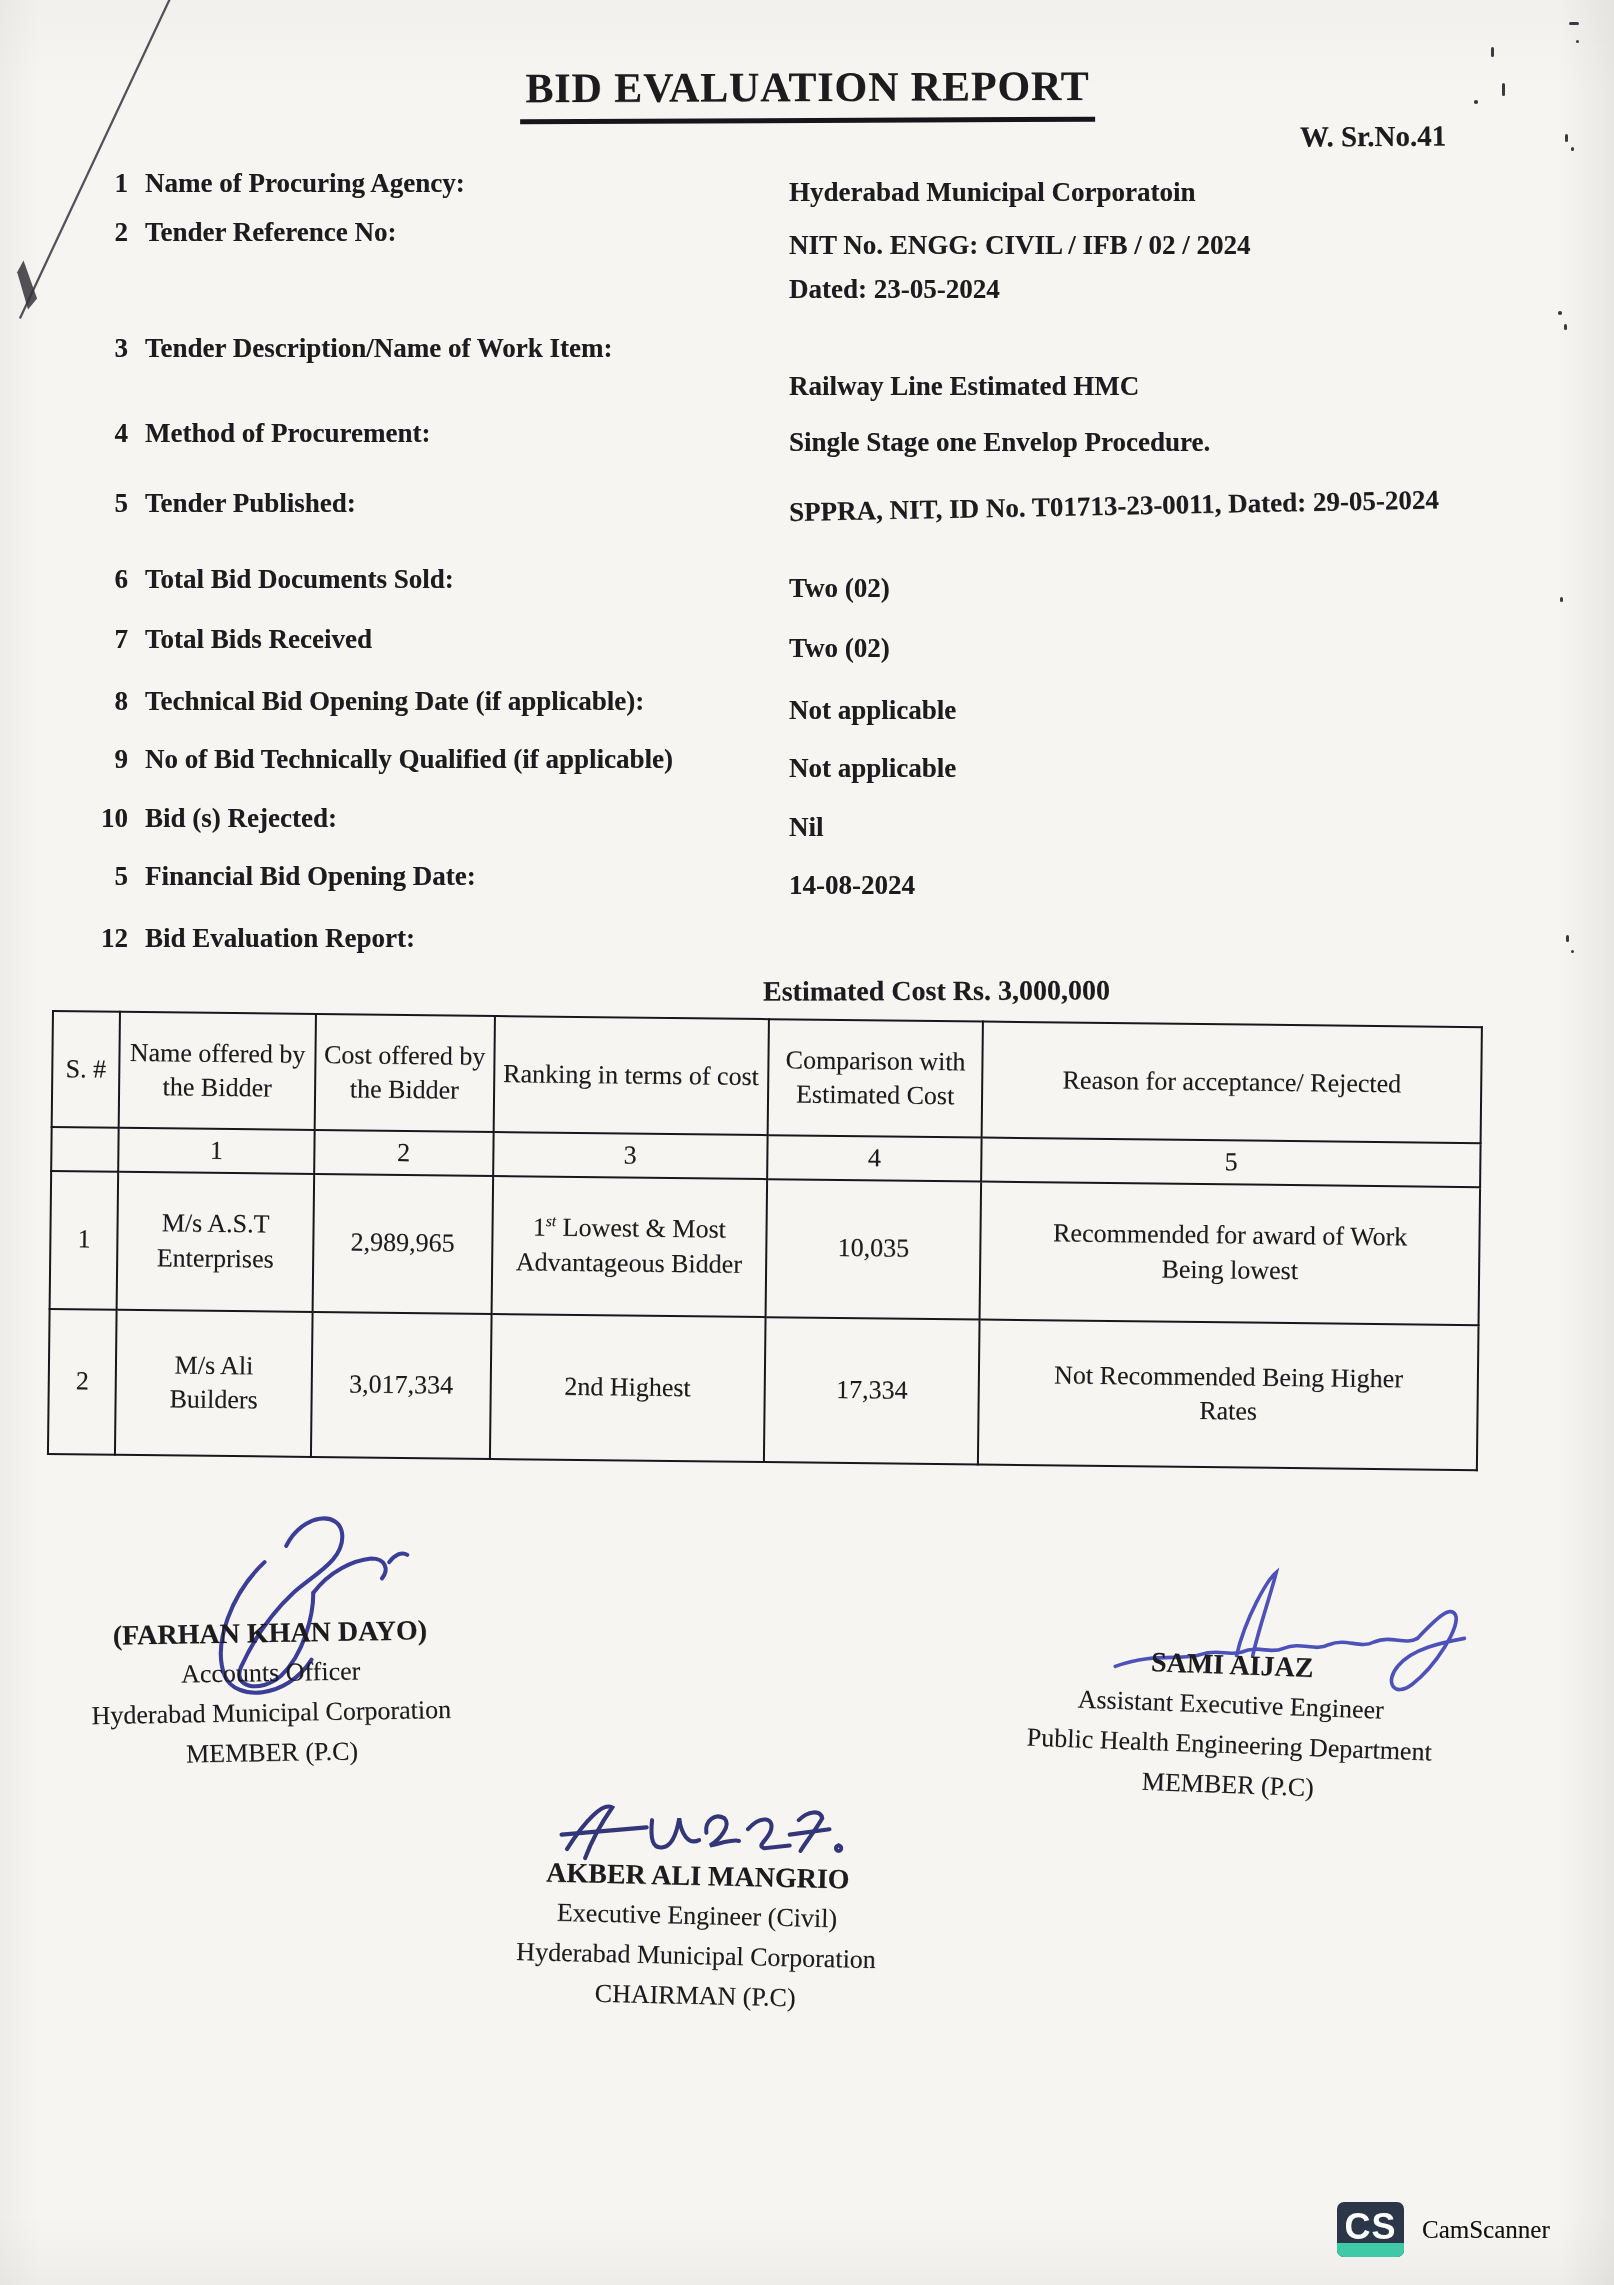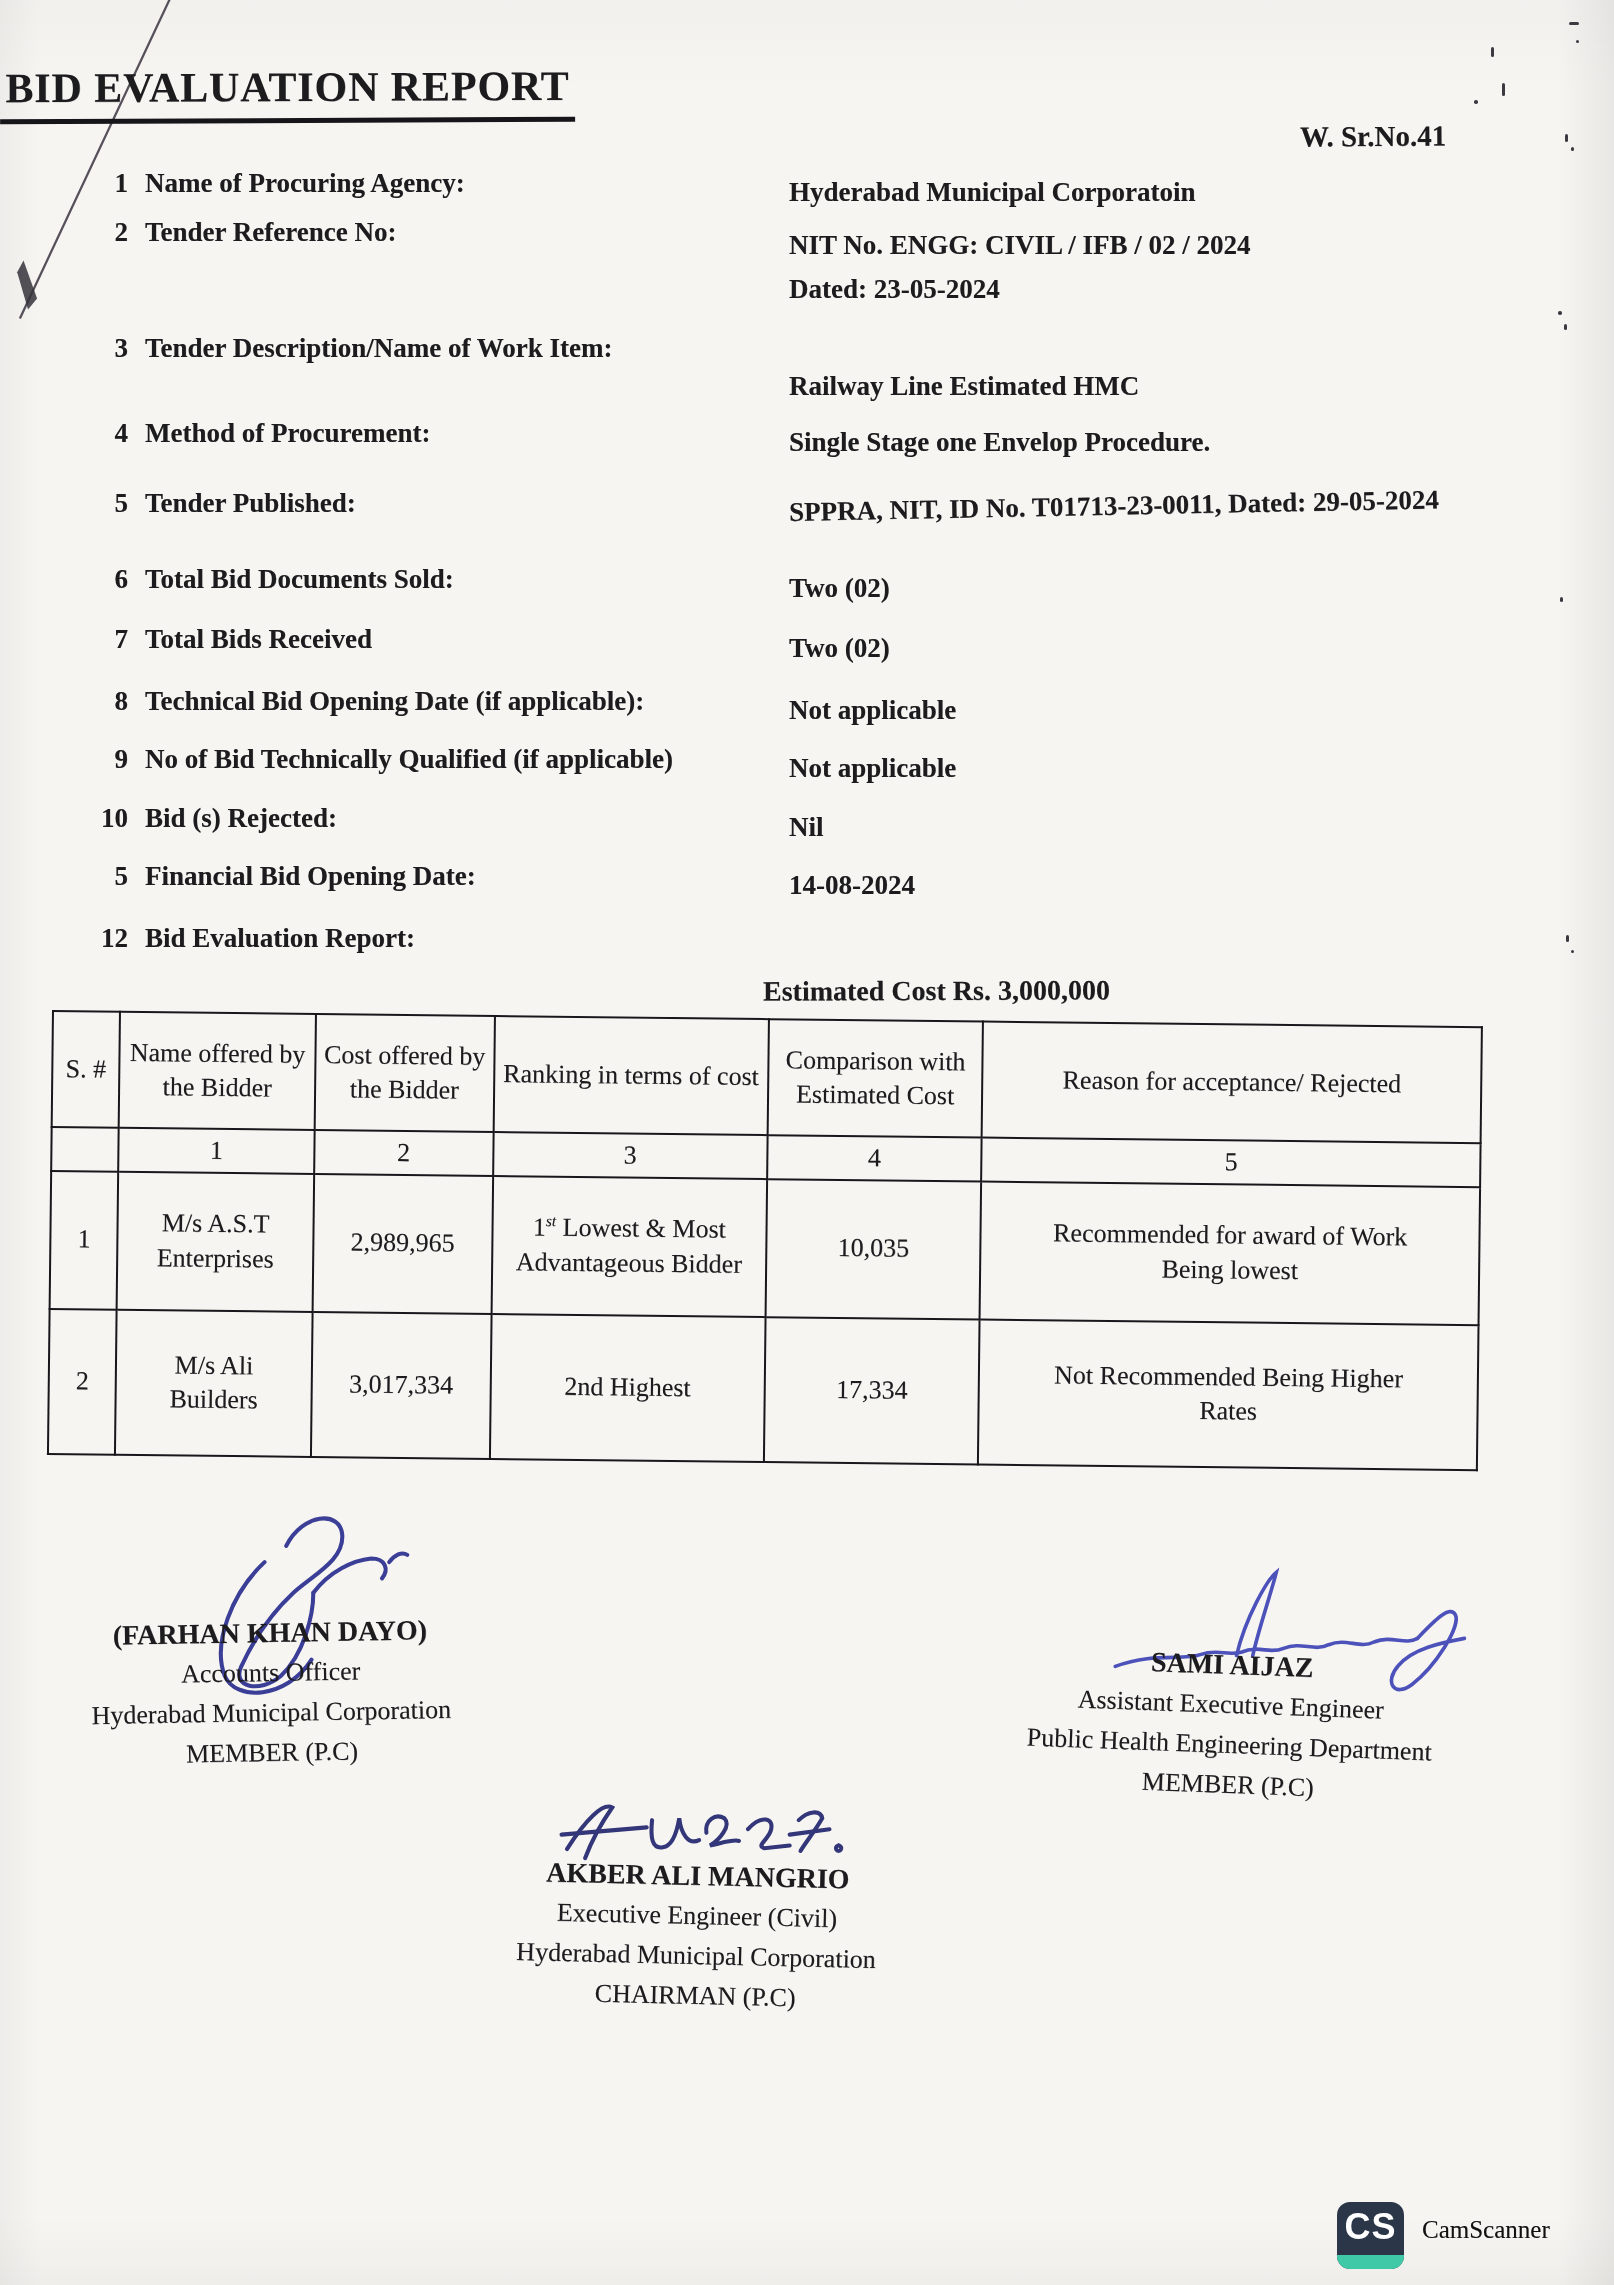--- a/index.html
+++ b/index.html
@@ -11,21 +11,21 @@
       linear-gradient(180deg, rgba(0,0,0,0.02), rgba(0,0,0,0) 4%, rgba(0,0,0,0) 97%, rgba(0,0,0,0.03)),
       #f6f5f2;
     overflow:hidden;
     font-family:"Liberation Serif", serif;
     color:#1c1c1e;
     text-shadow:0.3px 0.3px 0.5px rgba(25,25,30,0.35);
   }
   .abs{position:absolute;}
 
   
-  .title-wrap{left:0;right:0;top:63px;text-align:left;}
+  .title-wrap{left:0;right:0;top:63px;text-align:center;}
   .title{
     display:inline-block;
     font-size:42px;font-weight:bold;letter-spacing:0.9px;
     border-bottom:5.4px solid #15151a;
     padding:0 5.4px 7.2px 5.4px;
     transform:rotate(-0.25deg);
   }
   .serial{left:1300px;top:120px;font-size:29px;font-weight:bold;transform:rotate(-0.4deg);}
 
   
@@ -63,22 +63,22 @@
   .sig-sami{left:936px;top:1645px;width:588px;transform:rotate(2.1deg);}
   .sig-akber{left:416px;top:1856px;width:561px;transform:rotate(1.3deg);}
   .sig-svg{position:absolute;pointer-events:none;}
 
   
   .speck{position:absolute;background:#3a3a40;border-radius:1.8px;}
   .fold-svg{left:0;top:0;}
 
   
   .cs-logo{
-    left:1337px;top:2202px;width:67px;height:67px;
-    background:#2b3648;border-radius:13px;overflow:hidden;
+    left:1337px;top:2202px;width:67px;height:55px;
+    background:#2b3648;border-radius:7px;overflow:hidden;
     text-shadow:none;
   }
   .cs-logo .cs-txt{
     position:absolute;left:0;right:0;top:3.6px;text-align:center;
     color:#ffffff;font-family:"Liberation Sans",sans-serif;
     font-weight:bold;font-size:36px;letter-spacing:0.9px;
   }
   .cs-logo .cs-teal{position:absolute;left:0;right:0;bottom:0;height:13.6px;background:#3fc9a7;}
   .cs-brand{left:1422px;top:2216px;font-size:25px;color:#111;}
 </style>

